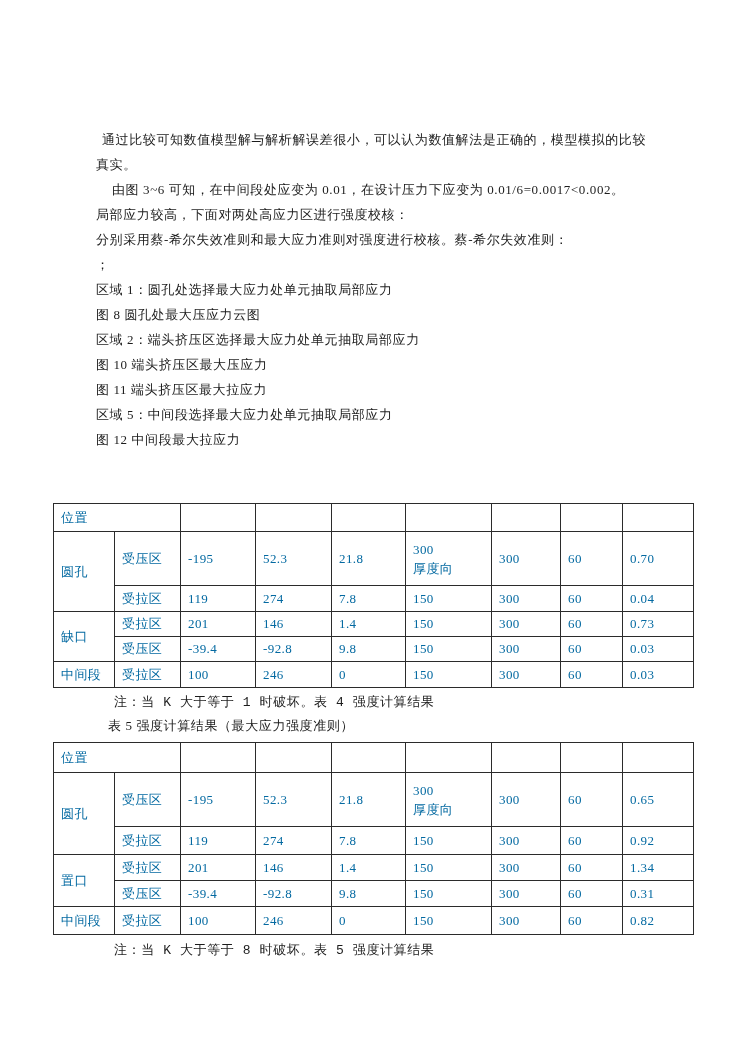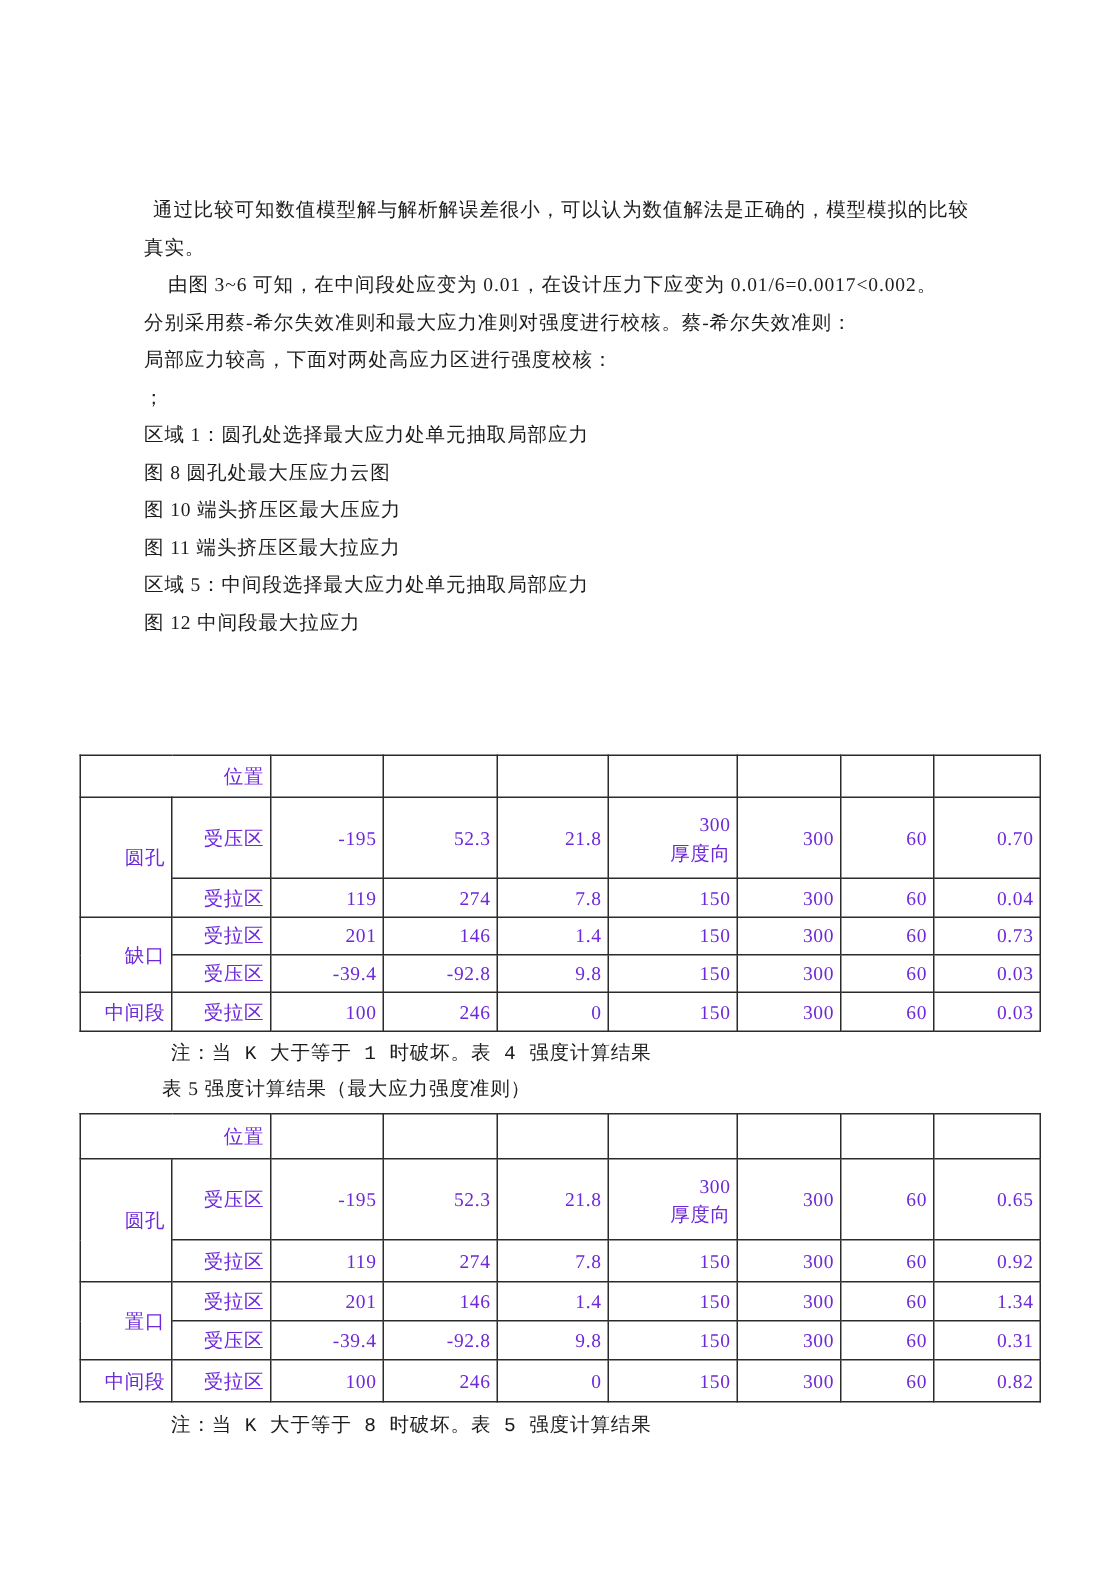--- a/index.html
+++ b/index.html
@@ -15,21 +15,21 @@
     position:absolute;top:127px;left:96px;right:50px;
   }
   .line{
     height:25px;line-height:25px;
     font-size:13px;letter-spacing:0.6px;
     white-space:nowrap;
   }
   .doc-table{
     position:absolute;left:53px;width:640px;
     border-collapse:collapse;table-layout:fixed;
-    font-size:13px;letter-spacing:0.4px;color:#6d28d9;text-align:right;
+    font-size:13px;letter-spacing:0.4px;color:#0369a1;
   }
   .doc-table td{
     border:1px solid #2b2b2b;
     padding:2px 4px 2px 7px;
     vertical-align:middle;
     overflow:hidden;
   }
   #table4{top:503px;}
   #table5{top:742px;}
   tr.rh28{height:28px;} tr.rh30{height:30px;}
@@ -51,25 +51,26 @@
 </style>
 </head>
 <body>
 
 <div class="page">
 
   <div class="text-block">
     <div class="line ind6">通过比较可知数值模型解与解析解误差很小，可以认为数值解法是正确的，模型模拟的比较</div>
     <div class="line">真实。</div>
     <div class="line ind16">由图 3~6 可知，在中间段处应变为 0.01，在设计压力下应变为 0.01/6=0.0017&lt;0.002。</div>
+    <div class="line">局部应力较高，下面对两处高应力区进行强度校核：</div>
     <div class="line">分别采用蔡-希尔失效准则和最大应力准则对强度进行校核。蔡-希尔失效准则：</div>
-    <div class="line">局部应力较高，下面对两处高应力区进行强度校核：</div>
     <div class="line">；</div>
     <div class="line">区域 1：圆孔处选择最大应力处单元抽取局部应力</div>
     <div class="line">图 8 圆孔处最大压应力云图</div>
+    <div class="line">区域 2：端头挤压区选择最大应力处单元抽取局部应力</div>
     <div class="line">图 10 端头挤压区最大压应力</div>
     <div class="line">图 11 端头挤压区最大拉应力</div>
     <div class="line">区域 5：中间段选择最大应力处单元抽取局部应力</div>
     <div class="line">图 12 中间段最大拉应力</div>
   </div>
 
   <table class="doc-table" id="table4">
     <colgroup>
       <col style="width:61px">
         <col style="width:66px">

